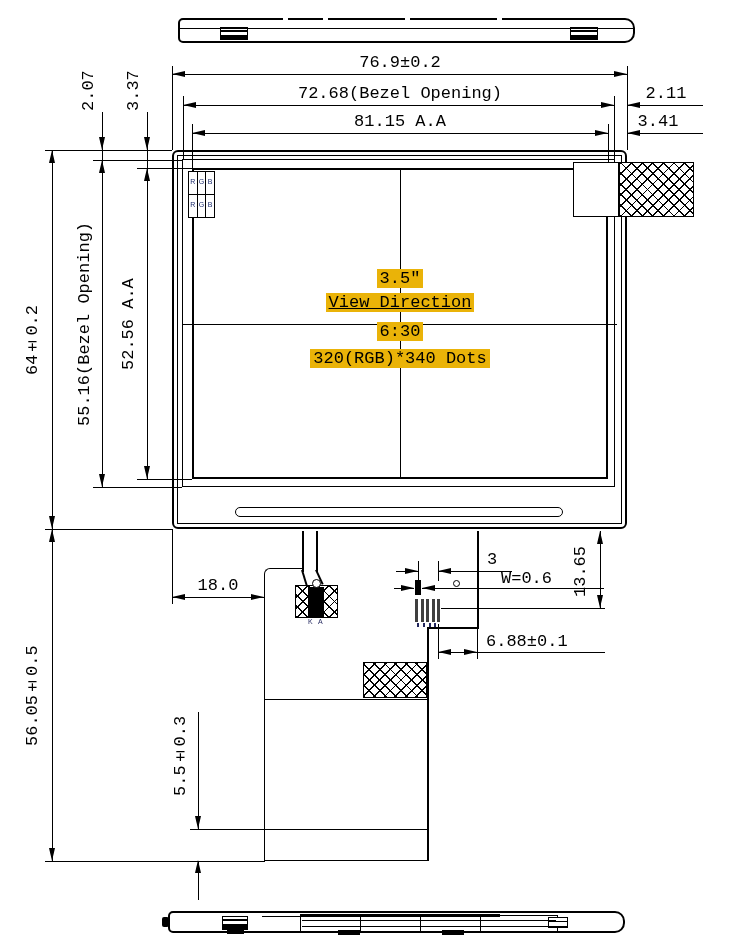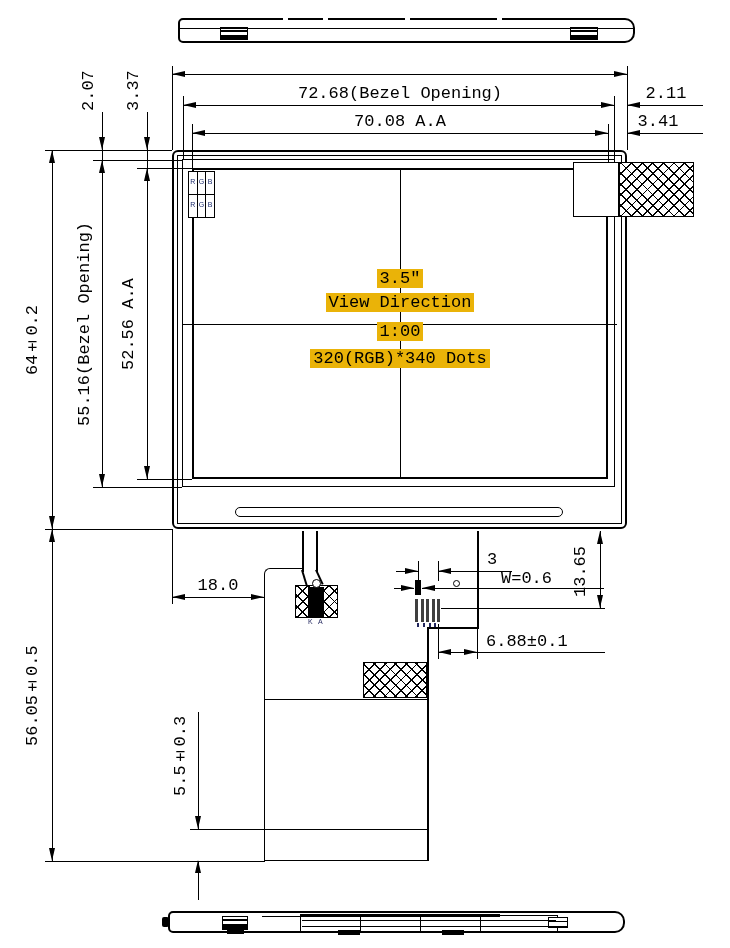--- a/index.html
+++ b/index.html
@@ -65,24 +65,24 @@
     <span class="rgbcell">B</span>
   </div>
 
   <div class="bx" style="left:573px; top:162px; width:46px; height:55px; border-width:1.6px; background:#fff; z-index:5;"></div>
   <div class="bx xh" style="left:619px; top:162px; width:75px; height:55px; border-width:1.6px; z-index:5;"></div>
 
   <div class="bx" style="left:235px; top:507px; width:328px; height:9.5px; border-width:1.4px; border-radius:6px;"></div>
 
   <div class="txt ctr" style="left:250px; top:270px; width:300px;">
     <span class="wbg">3.5″</span></div>
-  <div class="txt ctr" style="left:250px; top:294px; width:300px;">
+  <div class="txt ctr" style="left:250px; top:294px; width:300px;text-decoration:underline;">
     <span class="wbg">View Direction</span></div>
   <div class="txt ctr" style="left:250px; top:323px; width:300px;">
-    <span class="wbg">1:00</span></div>
+    <span class="wbg">6:30</span></div>
   <div class="txt ctr" style="left:250px; top:350px; width:300px;">
     <span class="wbg">320(RGB)*340 Dots</span></div>
 
   <div style="position:absolute; left:264px; top:567.5px; width:39px; height:294px;
               border-left:1.6px solid #000; border-top:1.6px solid #000; border-top-left-radius:6px;"></div>
   <div class="ln" style="left:301.4px; top:570px; width:1.6px; height:17px; transform-origin:top center; transform:rotate(-17deg);"></div>
   <div class="ln" style="left:315.4px; top:570px; width:1.6px; height:16px; transform-origin:top center; transform:rotate(-25deg);"></div>
 
   <div class="bx xh" style="left:295px; top:585px; width:43px; height:33px; border-width:1.6px;"></div>
   <div class="ln" style="left:308px; top:587px; width:16px; height:30px; z-index:1;"></div>
@@ -106,22 +106,23 @@
 
   <div class="ln" style="left:162px; top:917px; width:7px; height:10px; border-radius:2px;"></div>
   <div class="bx" style="left:168px; top:911px; width:457px; height:22px; border-width:2px; border-radius:5px 10px 10px 5px;"></div>
   <div class="conn" style="left:222px; top:916px; width:26px; height:14px;"></div>
   <div class="ln" style="left:227px; top:930px; width:17px; height:4px;"></div>
   <div class="bx" style="left:300px; top:915px; width:258px; height:17px; border-width:1.2px;"></div>
   <div class="ln" style="left:338px; top:930px; width:22px; height:4.5px;"></div>
   <div class="ln" style="left:442px; top:930px; width:22px; height:4.5px;"></div>
   <div class="conn" style="left:548px; top:917px; width:20px; height:11px;"></div>
 
+  <div class="txt ctr" style="left:300px; top:54px; width:200px;">76.9±0.2</div>
   <div class="txt ctr" style="left:270px; top:85px; width:260px;">72.68(Bezel Opening)</div>
-  <div class="txt ctr" style="left:300px; top:113px; width:200px;">70.08 A.A</div>
+  <div class="txt ctr" style="left:300px; top:113px; width:200px;">81.15 A.A</div>
   <div class="txt ctr" style="left:627px; top:85px; width:78px;">2.11</div>
   <div class="txt ctr" style="left:619px; top:113px; width:78px;">3.41</div>
 
   <div class="txt vt" style="left:80px; top:67px; height:47px;">2.07</div>
   <div class="txt vt" style="left:125px; top:67px; height:47px;">3.37</div>
   <div class="txt vt" style="left:24px; top:302px; height:76px;">64±0.2</div>
   <div class="txt vt" style="left:76px; top:221px; height:206px;">55.16(Bezel Opening)</div>
   <div class="txt vt" style="left:120px; top:276px; height:96px;">52.56 A.A</div>
   <div class="txt vt" style="left:24px; top:644px; height:104px;">56.05±0.5</div>
 

